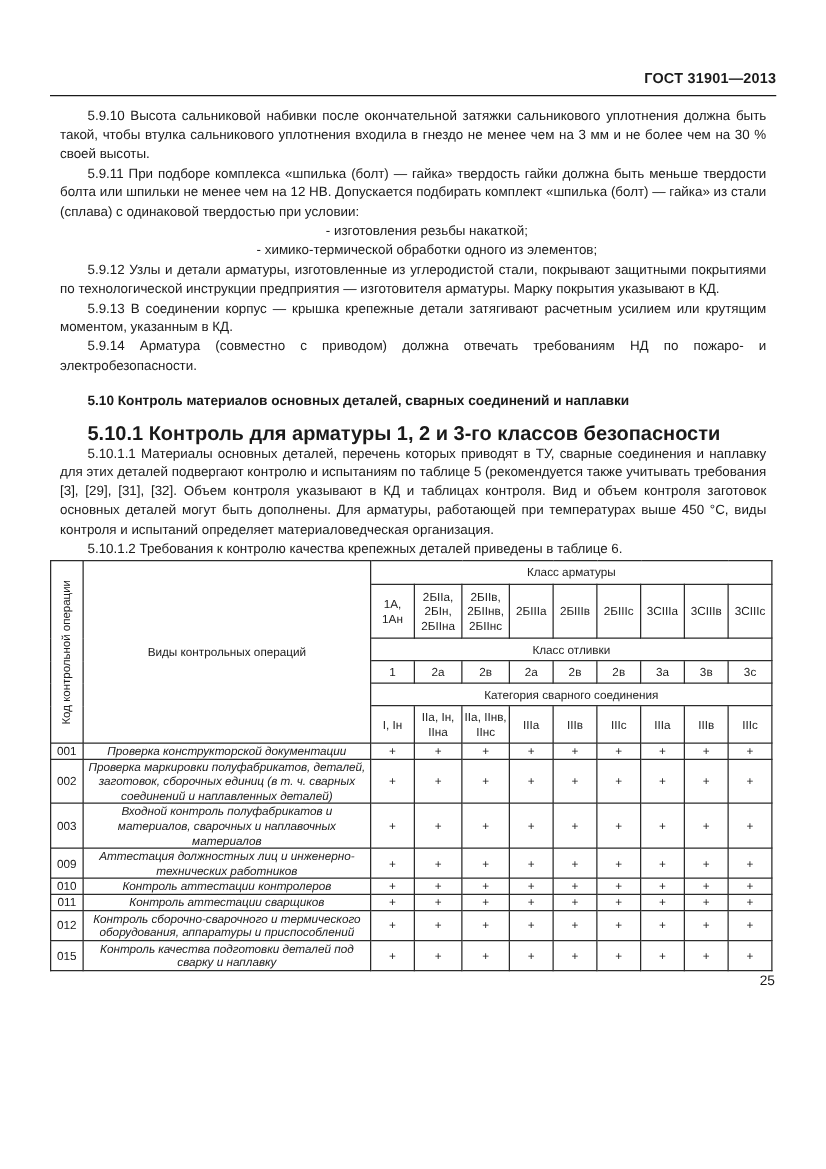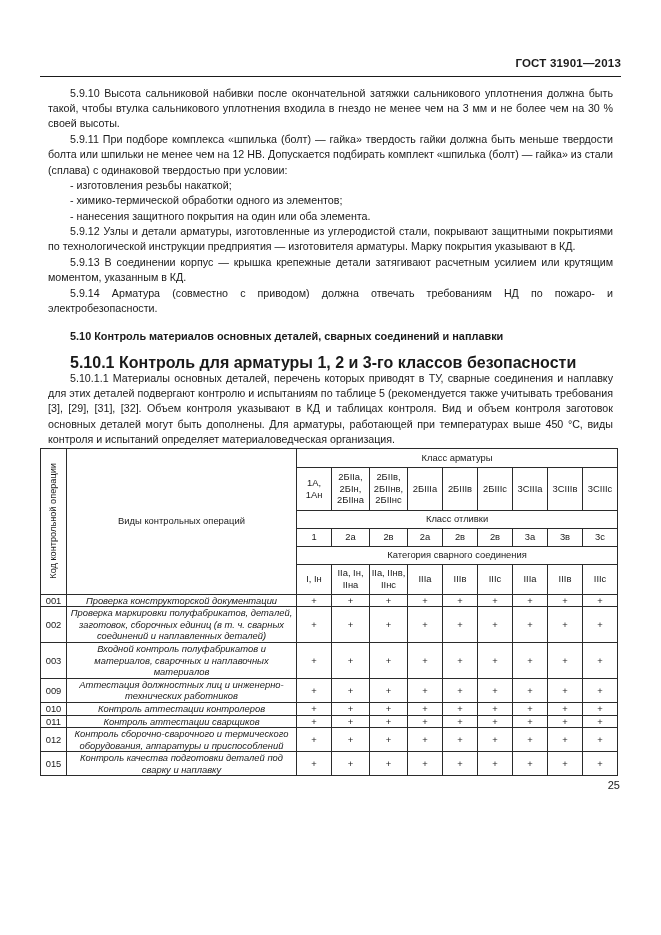--- a/index.html
+++ b/index.html
@@ -53,21 +53,21 @@
     text-align: justify;
     text-justify: inter-word;
     text-indent: 22px;
     hyphens: manual;
   }
   p.dash {
     margin: 0;
     font-size: 10.7px;
     line-height: 15.2px;
     text-indent: 22px;
-    text-align: left;
+    text-align: center;
   }
   h3.sect {
     margin: 13px 0 0 0;
     font-size: 10.9px;
     font-weight: bold;
     line-height: 15px;
     text-indent: 22px;
   }
   h4.subsect {
     margin: 11px 0 1px 0;
@@ -189,30 +189,30 @@
   <div class="doc-header">ГОСТ 31901—2013</div>
   <div class="header-rule"></div>
 
   <div class="content">
 
     <p class="para">5.9.10 Высота сальниковой набивки после окончательной затяжки сальникового уплотнения должна быть такой, чтобы втулка сальникового уплотнения входила в гнездо не менее чем на 3 мм и не более чем на 30 % своей высоты.</p>
     <p class="para">5.9.11 При подборе комплекса «шпилька (болт) — гайка» твердость гайки должна быть меньше твердости болта или шпильки не менее чем на 12 HB. Допускается подбирать комплект «шпилька (болт) — гайка» из стали (сплава) с одинаковой твердостью при условии:</p>
 
     <p class="dash">- изготовления резьбы накаткой;</p>
     <p class="dash">- химико-термической обработки одного из элементов;</p>
-    <p class="dash">- нанесения защитного покрытия на один или оба элемента.</p>
 
     <p class="para">5.9.12 Узлы и детали арматуры, изготовленные из углеродистой стали, покрывают защитными покрытиями по технологической инструкции предприятия — изготовителя арматуры. Марку покрытия указывают в КД.</p>
     <p class="para">5.9.13 В соединении корпус — крышка крепежные детали затягивают расчетным усилием или крутящим моментом, указанным в КД.</p>
     <p class="para">5.9.14 Арматура (совместно с приводом) должна отвечать требованиям НД по пожаро- и электробезопасности.</p>
 
     <h3 class="sect">5.10  Контроль материалов основных деталей, сварных соединений и наплавки</h3>
     <h4 class="subsect">5.10.1  Контроль для арматуры 1, 2 и 3-го классов безопасности</h4>
 
     <p class="para">5.10.1.1 Материалы основных деталей, перечень которых приводят в ТУ, сварные соединения и наплавку для этих деталей подвергают контролю и испытаниям по таблице 5 (рекомендуется также учитывать требования [3], [29], [31], [32]. Объем контроля указывают в КД и таблицах контроля. Вид и объем контроля заготовок основных деталей могут быть дополнены. Для арматуры, работающей при температурах выше 450 °С, виды контроля и испытаний определяет материаловедческая организация.</p>
+    <p class="para">5.10.1.2 Требования к контролю качества крепежных деталей приведены в таблице 6.</p>
 
 
     <table class="gost">
       <colgroup>
         <col class="c-narrow">
         <col class="c-ops">
         <col class="c-cls">
           <col class="c-cls2">
           <col class="c-cls2">
         <col class="c-cls">

